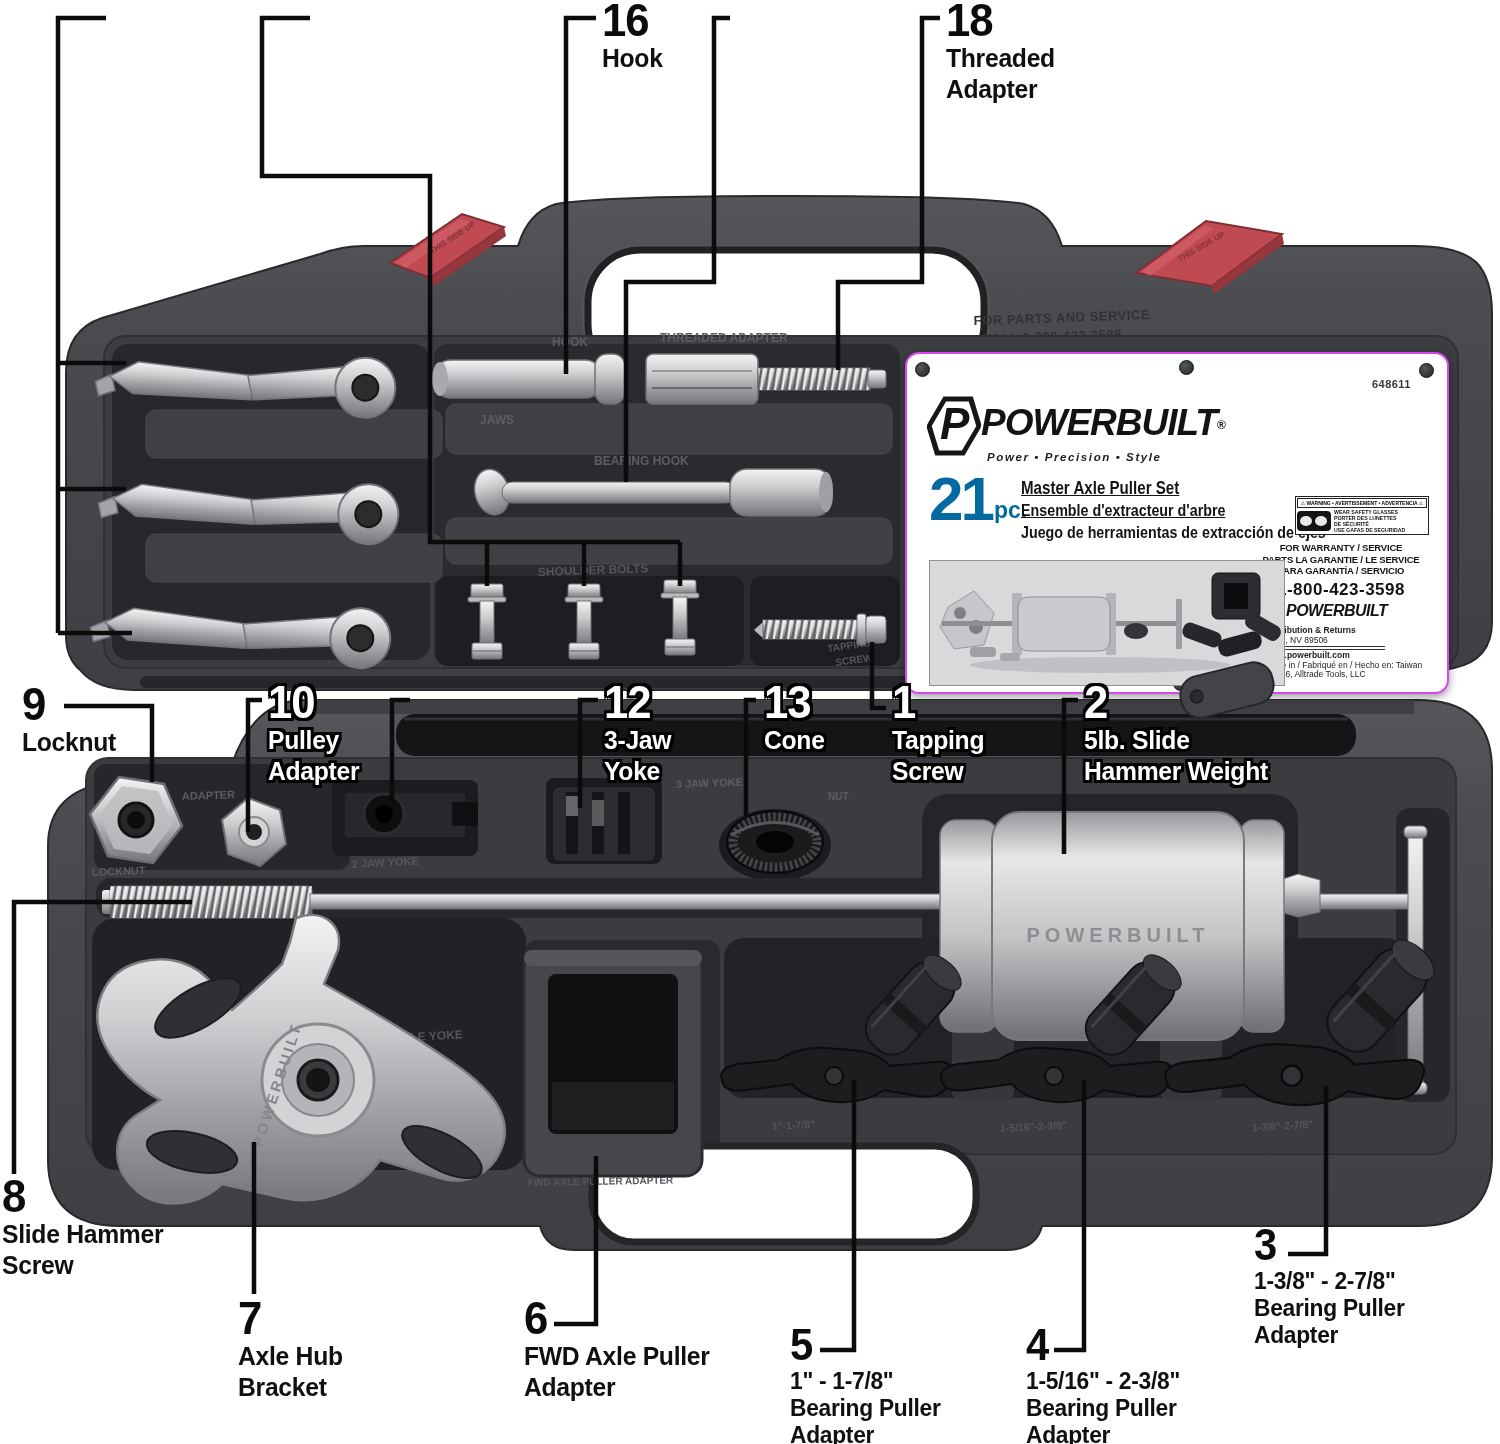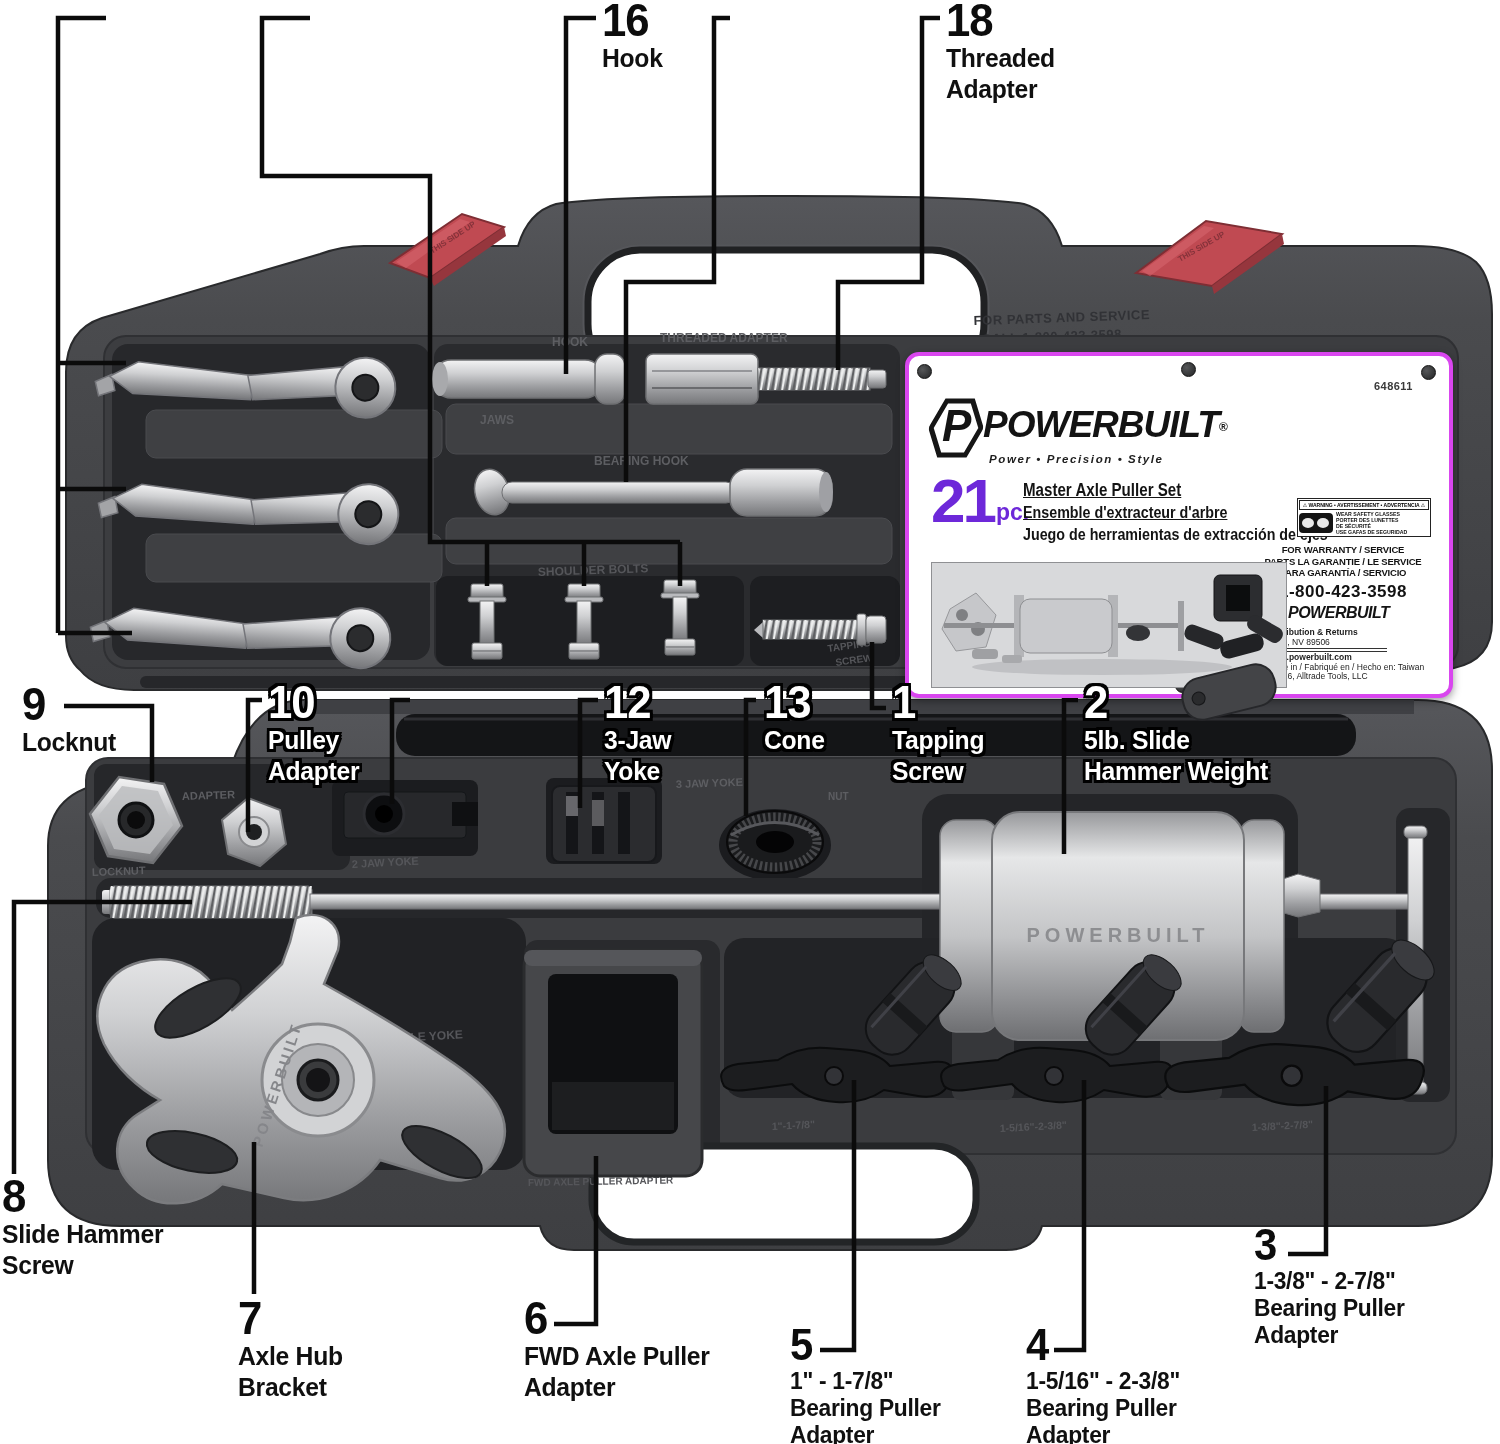--- a/index.html
+++ b/index.html
@@ -13,32 +13,32 @@
   .co-line{font-weight:bold;font-size:26px;line-height:31px;letter-spacing:-.3px;color:#101010;
           transform:scaleX(.95);transform-origin:0 50%;white-space:nowrap;}
   .callout.small .co-num{font-size:44px;line-height:38px;}
   .callout.small .co-line{font-size:24px;line-height:27px;}
   .callout.light .co-num,.callout.light .co-line{color:#fff;
       text-shadow:-3px 0 0 #000,3px 0 0 #000,0 -3px 0 #000,0 3px 0 #000,
                   -2px -2px 0 #000,2px -2px 0 #000,-2px 2px 0 #000,2px 2px 0 #000,
                   -3px 3px 0 #000,3px 3px 0 #000,-3px -3px 0 #000,3px -3px 0 #000;}
   
   .plabel{position:absolute;left:905px;top:352px;width:540px;height:338px;background:#fff;
-          border:4px solid #d946ef;border-radius:14px;z-index:3;box-shadow:0 3px 8px rgba(0,0,0,.4);}
+          border:2px solid #d946ef;border-radius:14px;z-index:3;box-shadow:0 3px 8px rgba(0,0,0,.4);}
   .pl-partno{position:absolute;right:36px;top:24px;font-size:11px;font-weight:bold;color:#3a3a3a;letter-spacing:.5px;}
   .pl-logo{position:absolute;left:20px;top:42px;white-space:nowrap;}
   .hexbig{position:relative;width:54px;height:60px;display:inline-block;vertical-align:top;}
   .hexbig svg{transform:skewX(-8deg);}
   .hexP{position:absolute;left:13px;top:3px;font-size:44px;font-weight:bold;font-style:italic;color:#141414;}
   .wordmark{display:inline-block;font-size:37px;font-weight:bold;font-style:italic;letter-spacing:-1px;
             color:#131313;margin-top:6px;}
   .rmark{font-size:12px;font-weight:bold;vertical-align:super;color:#131313;}
   .tagline{margin-left:60px;margin-top:-5px;font-size:11.5px;font-weight:bold;font-style:italic;
            letter-spacing:1.6px;color:#202020;}
-  .pl-qty{position:absolute;left:22px;top:116px;display:flex;align-items:flex-end;color:#6d28d9;}
+  .pl-qty{position:absolute;left:22px;top:116px;display:flex;align-items:flex-end;color:#0369a1;}
   .q21{font-size:62px;font-weight:bold;letter-spacing:-3px;line-height:58px;}
   .qpc{font-size:23px;font-weight:bold;margin-left:2px;margin-bottom:4px;text-align:right;}
   .pl-titles{position:absolute;left:114px;top:124px;transform:scaleX(.84);transform-origin:0 0;
              white-space:nowrap;color:#141414;}
   .t-en{font-size:18px;font-weight:bold;text-decoration:underline;margin-bottom:2px;}
   .t-fr{font-size:17px;font-weight:bold;text-decoration:underline;margin-bottom:2px;}
   .t-es{font-size:17px;font-weight:bold;}
   .pl-warn{position:absolute;left:388px;top:142px;width:130px;border:1px solid #222;padding:1px;background:#fff;}
   .warn-head{border:1px solid #222;font-size:5px;font-weight:bold;text-align:center;padding:1px 0;}
   .warn-body{display:flex;gap:3px;margin-top:1px;}

